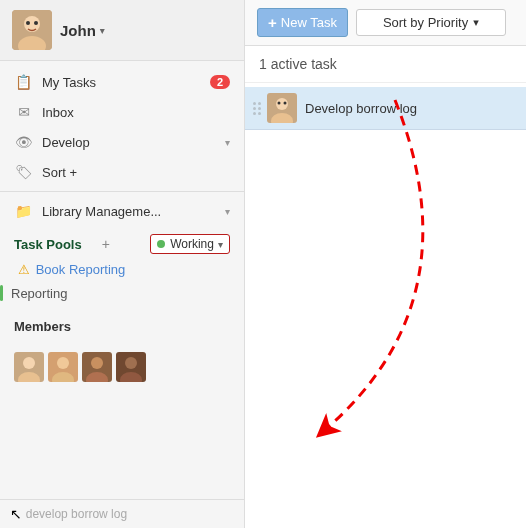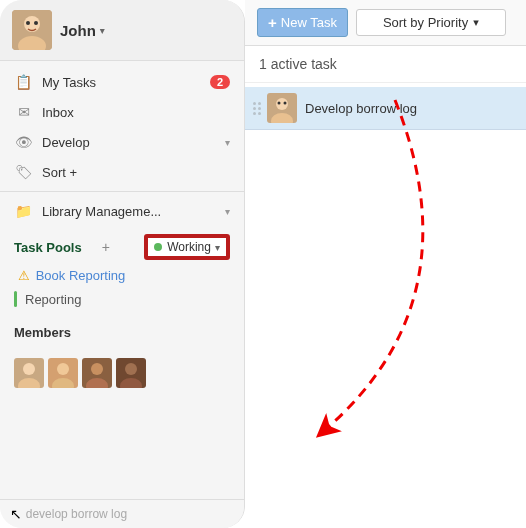--- a/index.html
+++ b/index.html
@@ -16,21 +16,20 @@
     
     .sidebar {
       width: 245px;
       min-width: 245px;
       background: #f5f5f5;
       border-right: 1px solid #ddd;
       height: 528px;
       overflow: hidden;
       display: flex;
       flex-direction: column;
-      border-radius: 22px;
     }
 
     .user-header {
       display: flex;
       align-items: center;
       padding: 10px 12px;
       border-bottom: 1px solid #ddd;
       background: #f0f0f0;
     }
 
@@ -124,21 +123,21 @@
       color: #888;
       font-size: 14px;
       cursor: pointer;
     }
 
     .working-badge {
       display: flex;
       align-items: center;
       margin-left: auto;
       background: #fff;
-      border: 4px solid #b91c1c;
+      border: 1px solid #b91c1c;
       border-radius: 3px;
       padding: 2px 6px;
       cursor: pointer;
       font-size: 12px;
       color: #333;
     }
 
     .working-dot {
       width: 8px;
       height: 8px;
@@ -413,21 +412,21 @@
         <span>Working</span>
         <span style="margin-left:4px;font-size:10px;color:#666;">▾</span>
       </div>
     </div>
 
     <div class="pool-item">
       <span class="pool-warning">⚠</span>
       <span class="pool-item-label">Book Reporting</span>
     </div>
 
-    <div class="pool-item reporting" style="padding-left:14px;">
+    <div class="pool-item reporting" style="padding-left:0;">
       <div class="pool-active-bar"></div>
       <span class="reporting-label">Reporting</span>
     </div>
 
   </div>
 
   <div class="members-section">
     <div class="members-label">Members</div>
     <div class="members-avatars">
 

